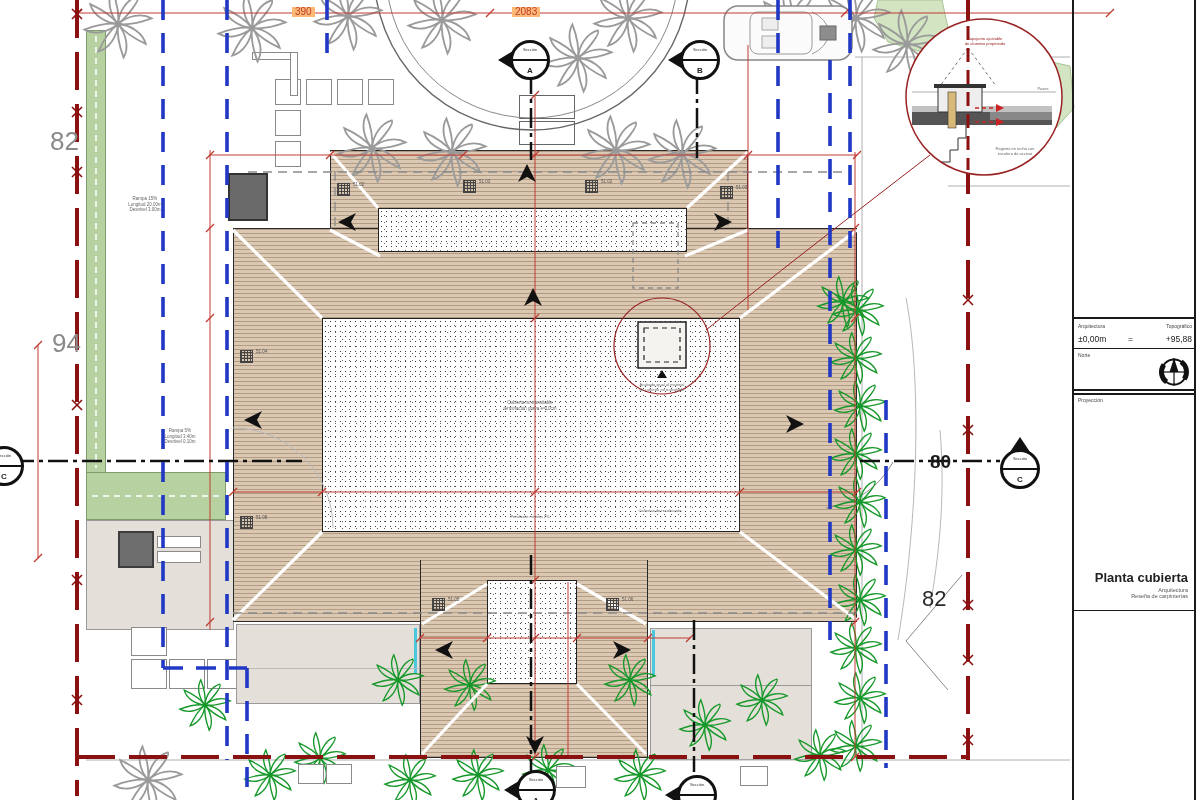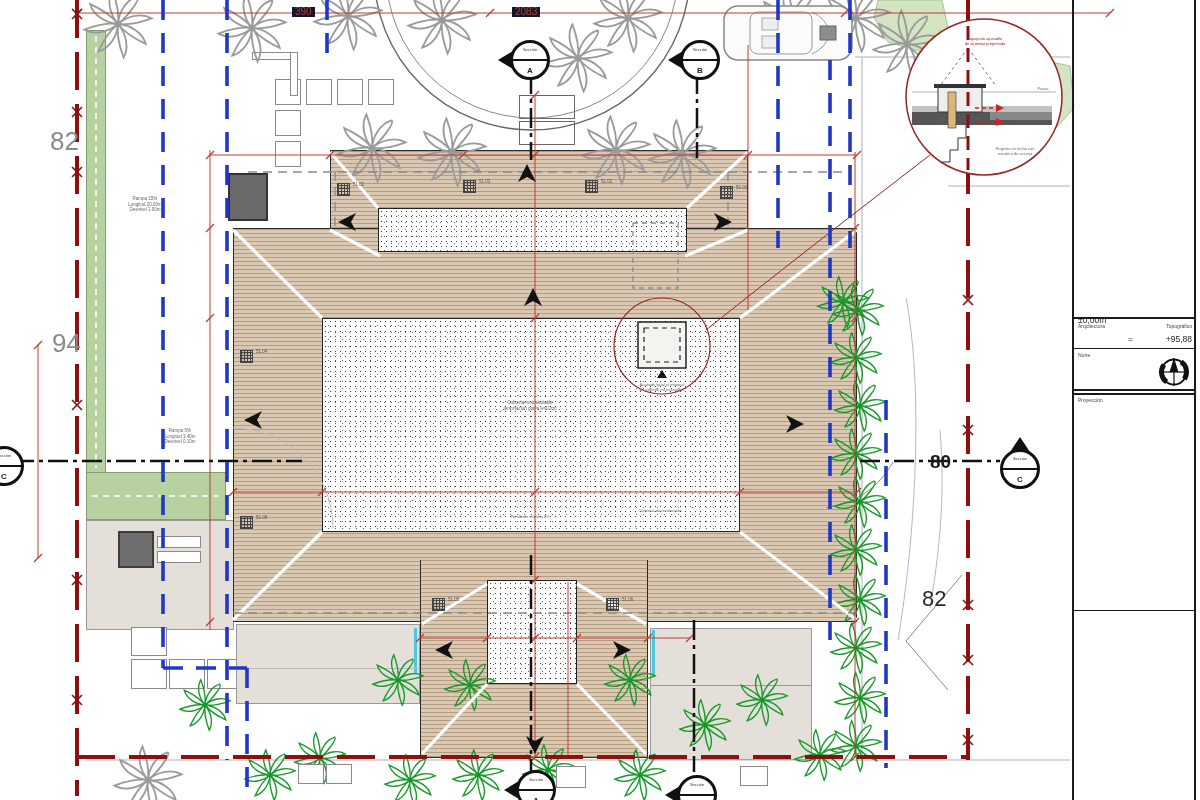--- a/index.html
+++ b/index.html
@@ -5,21 +5,21 @@
   html,body{margin:0;padding:0;background:#fff;font-family:"Liberation Sans",sans-serif;}
   #canvas{position:relative;width:1200px;height:800px;background:#fff;overflow:hidden;}
   .abs{position:absolute;}
   .hatch{background-color:#dac8b2;background-image:repeating-linear-gradient(180deg,rgba(148,118,92,.55) 0 1px,transparent 1px 4px);border:1.5px solid #2a2a2a;box-sizing:border-box;}
   .stipple{background-color:#fff;background-image:radial-gradient(#3c3c3c .7px,transparent .8px),radial-gradient(#6b6258 .6px,transparent .75px);background-size:5px 5px,7px 7px;background-position:0 0,2px 3px;border:1.2px solid #222;box-sizing:border-box;}
   .terrace{background:#e4e0d9;border:1px solid #999;box-sizing:border-box;}
   .green{background:#b7d2a0;border:1px solid #7e9e6e;box-sizing:border-box;}
   .whitebox{background:#fff;border:1px solid #8a8a8a;box-sizing:border-box;}
   .drain{width:13px;height:13px;background-image:repeating-linear-gradient(0deg,#444 0 1px,transparent 1px 3px),repeating-linear-gradient(90deg,#444 0 1px,transparent 1px 3px);border:1px solid #444;box-sizing:border-box;}
   .drain span{position:absolute;left:15px;top:-2px;font-size:4.5px;color:#555;white-space:nowrap;}
-  .dimlabel{color:#c03a32;font-size:10px;background:#0f172a;padding:0 3px;line-height:1;}
+  .dimlabel{color:#c03a32;font-size:10px;background:#fdba74;padding:0 3px;line-height:1;}
   .bignum{color:#8a8a8a;font-size:26px;line-height:1;}
   .note{color:#666;font-size:4.5px;line-height:1.25;text-align:center;white-space:nowrap;}
   .marker{width:34px;height:34px;border:3px solid #111;border-radius:50%;background:#fff;box-sizing:content-box;}
   .marker .mline{position:absolute;left:-2px;right:-2px;top:15.5px;height:2.5px;background:#111;}
   .marker .mword{position:absolute;left:0;right:0;top:4px;text-align:center;font-size:4px;color:#333;}
   .marker .mletter{position:absolute;left:0;right:0;bottom:2px;text-align:center;font-size:8px;font-weight:bold;color:#222;}
   .tri-left{position:absolute;left:-15px;top:8px;width:0;height:0;border-top:9px solid transparent;border-bottom:9px solid transparent;border-right:15px solid #111;}
   .tri-up{position:absolute;top:-15px;left:7px;width:0;height:0;border-left:10px solid transparent;border-right:10px solid transparent;border-bottom:15px solid #111;}
   .tb-line{background:#1a1a1a;}
   .tb-label{font-size:5px;color:#444;}
@@ -406,27 +406,32 @@
   <div class="abs tb-line" style="left:1072px;top:0;width:2px;height:800px;"></div>
   <div class="abs tb-line" style="left:1194px;top:0;width:2px;height:800px;"></div>
   <div class="abs tb-line" style="left:1072px;top:317px;width:124px;height:1.5px;"></div>
   <div class="abs tb-line" style="left:1072px;top:348px;width:124px;height:1px;"></div>
   <div class="abs tb-line" style="left:1072px;top:389px;width:124px;height:1.5px;"></div>
   <div class="abs tb-line" style="left:1072px;top:393px;width:124px;height:1.5px;"></div>
   <div class="abs tb-line" style="left:1072px;top:610px;width:124px;height:1px;"></div>
 
   <div class="abs tb-label" style="left:1078px;top:323px;">Arquitectura</div>
   <div class="abs tb-label" style="left:1150px;top:323px;width:42px;text-align:right;">Topográfico</div>
-  <div class="abs tb-value" style="left:1078px;top:315px;">±0,00m</div>
+  <div class="abs tb-value" style="left:1078px;top:334px;">±0,00m</div>
   <div class="abs tb-value" style="left:1128px;top:334px;">=</div>
   <div class="abs tb-value" style="left:1148px;top:334px;width:44px;text-align:right;">+95,88</div>
   <div class="abs tb-label" style="left:1078px;top:352px;">Norte</div>
   <svg class="abs" style="left:1158px;top:356px;" width="32" height="32" viewBox="-16 -16 32 32">
     <circle r="12.5" fill="none" stroke="#111" stroke-width="2"></circle>
     <circle r="12.5" fill="none" stroke="#111" stroke-width="5" stroke-dasharray="19.5 19.8" transform="rotate(-55)"></circle>
     <line x1="0" y1="-14" x2="0" y2="14" stroke="#111" stroke-width="1.2"></line>
     <line x1="-14" y1="0" x2="14" y2="0" stroke="#111" stroke-width="1.2"></line>
     <polygon points="0,-14 -4.5,0 4.5,0" fill="#111"></polygon>
   </svg>
   <div class="abs tb-label" style="left:1078px;top:397px;">Proyección</div>
 
+  <div class="abs" style="right:12px;top:570px;width:160px;text-align:right;">
+    <div style="font-size:13px;font-weight:600;color:#222;">Planta cubierta</div>
+    <div style="font-size:5.5px;color:#555;margin-top:2px;">Arquitectura</div>
+    <div style="font-size:5.5px;color:#555;">Reseña de carpinterías</div>
+  </div>
 
 </div>
 
 </body></html>

